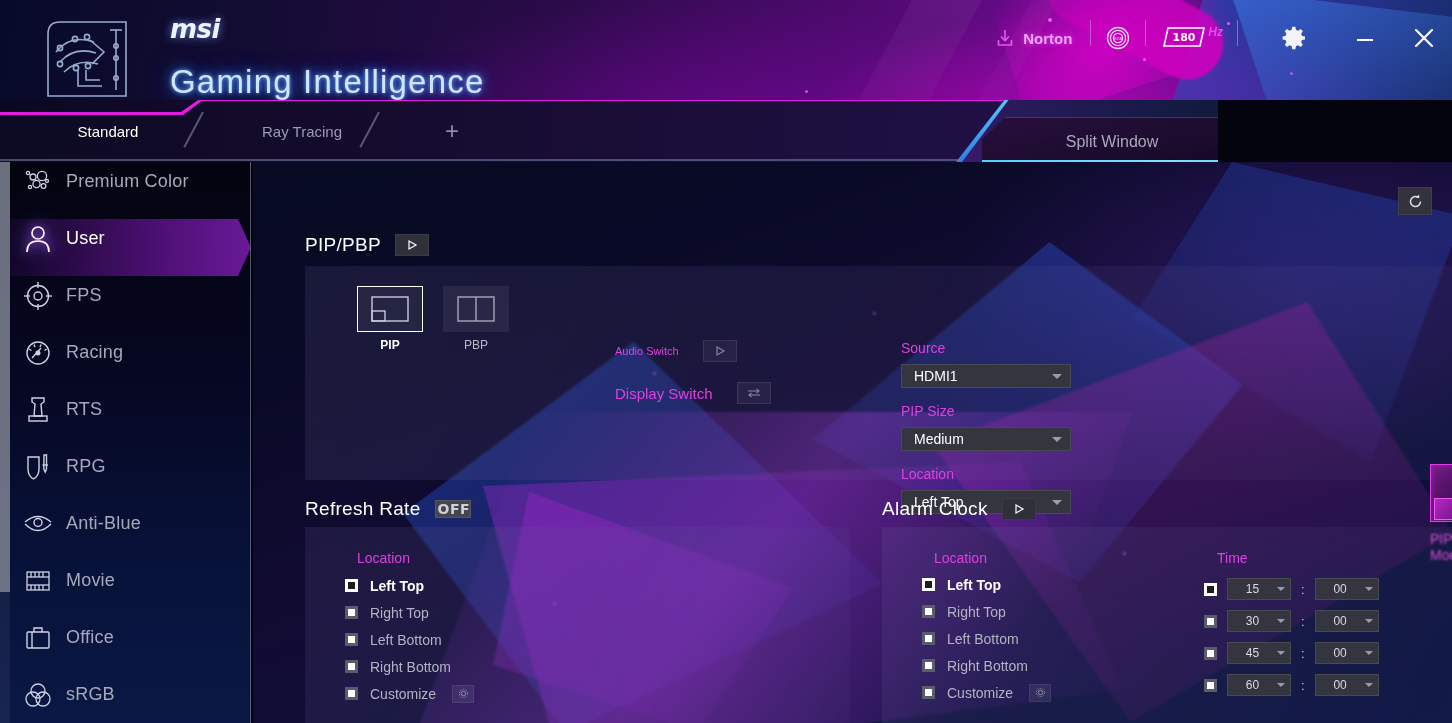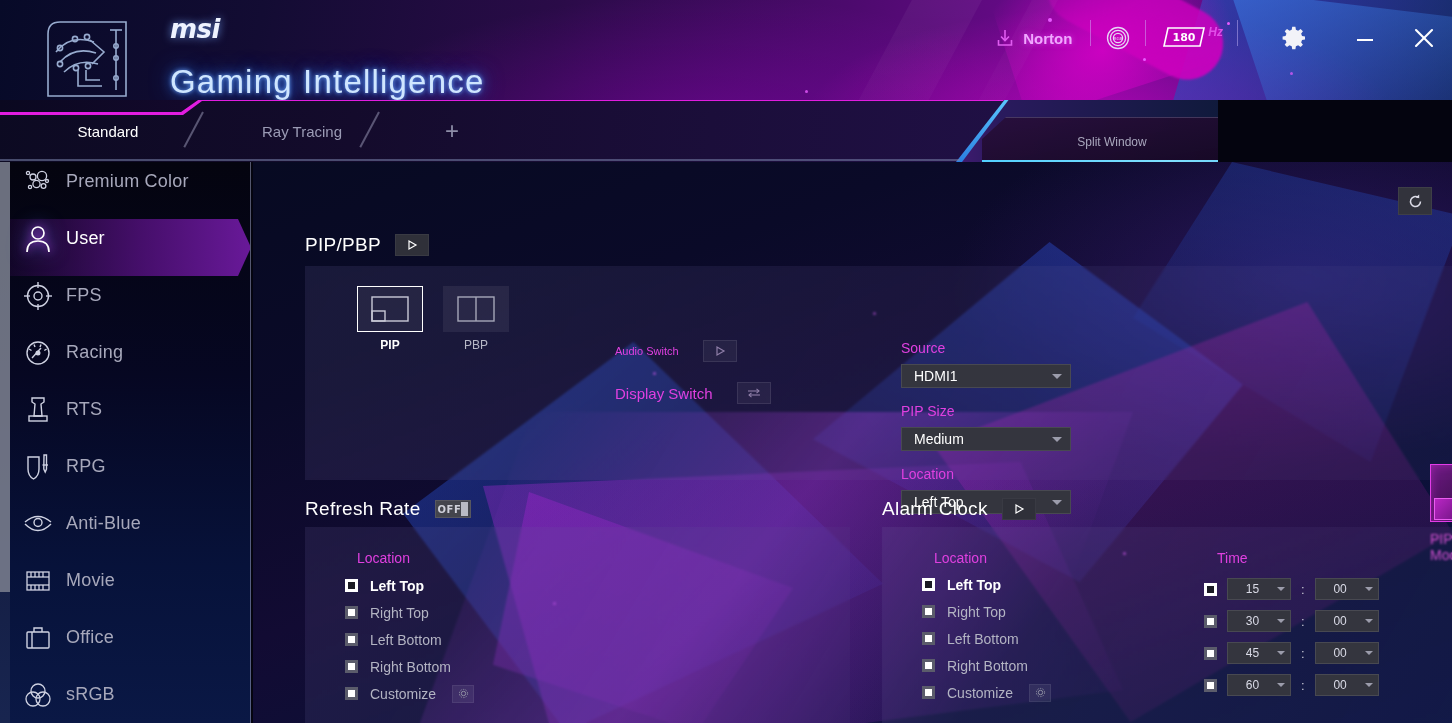--- a/index.html
+++ b/index.html
@@ -117,21 +117,21 @@
   #tab-standard { left: 44px; width: 128px; color:#ffffff; }
   #tab-raytracing { left: 238px; width: 128px; color:#9b9bb5; }
   #tab-add { left: 424px; width: 56px; color:#8e8ea8; font-size: 24px; font-weight: 300; }
   .tab-slash {
     position:absolute; top: 112px; width:2px; height: 40px; background: rgba(160,160,190,.5);
     transform: rotate(28deg); transform-origin: top center;
   }
 
   .rtab {
     position:absolute; top: 17px; height: 48px; display:flex; align-items:center; justify-content:center;
-    font-size: 12px; color:#a9a7bd; cursor:pointer;padding-left:15px;
+    font-size: 16px; color:#a9a7bd; cursor:pointer;padding-left:15px;
   }
   #rtab-split {
     left: 982px; width: 245px;
     background: linear-gradient(170deg, rgba(40,14,58,.92), rgba(22,8,36,.95));
     clip-path: polygon(24px 0, 100% 0, 100% 100%, 0 100%, 0 22px);
     border-top: 1px solid rgba(150,140,190,.35);
   }
   #rtab-tools {
     left: 1232px; width: 220px;
     background: linear-gradient(170deg, rgba(34,18,52,.92), rgba(18,10,32,.95));
@@ -213,21 +213,21 @@
   .sec-title { font-size: 19px; color:#ffffff; letter-spacing:.3px; }
   .play-btn {
     width: 34px; height: 22px; background: #2f3039; display:flex; align-items:center; justify-content:center; cursor:pointer;
     border:1px solid rgba(255,255,255,.05);
   }
   .play-btn.dim { background: rgba(255,255,255,.05); border-color: rgba(255,255,255,.09); }
   .toggle-off {
     width: 36px; height: 18px; background: #44454d; display:flex; align-items:center;
     padding: 2px; cursor:pointer; border: 1px solid rgba(255,255,255,.1);
   }
-  .toggle-off .tword { font-size: 10px; font-weight:700; color:#cfd0da; letter-spacing:.5px; flex:1; text-align:center; font-family:"DejaVu Sans", sans-serif; }
+  .toggle-off .tword { font-size: 14px; font-weight:700; color:#cfd0da; letter-spacing:.5px; flex:1; text-align:center; font-family:"DejaVu Sans", sans-serif; }
   .toggle-off .knob { width: 9px; height: 14px; background:#b9bac4; }
 
   .panel {
     position:absolute;
     background: linear-gradient(120deg, rgba(118,108,168,.16), rgba(90,80,140,.10));
     backdrop-filter: blur(1px);
   }
 
   .fld-label { color:#e040e0; font-size: 14px; }
 

